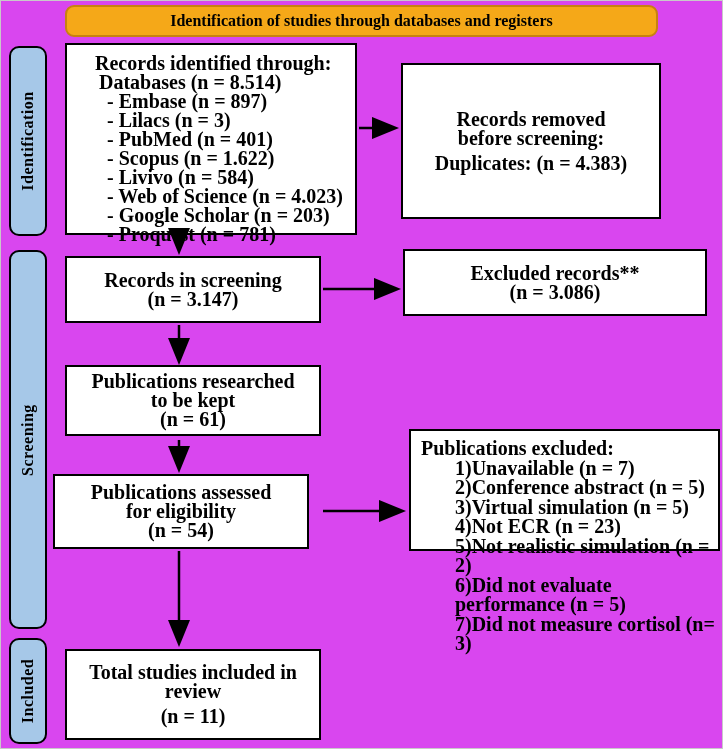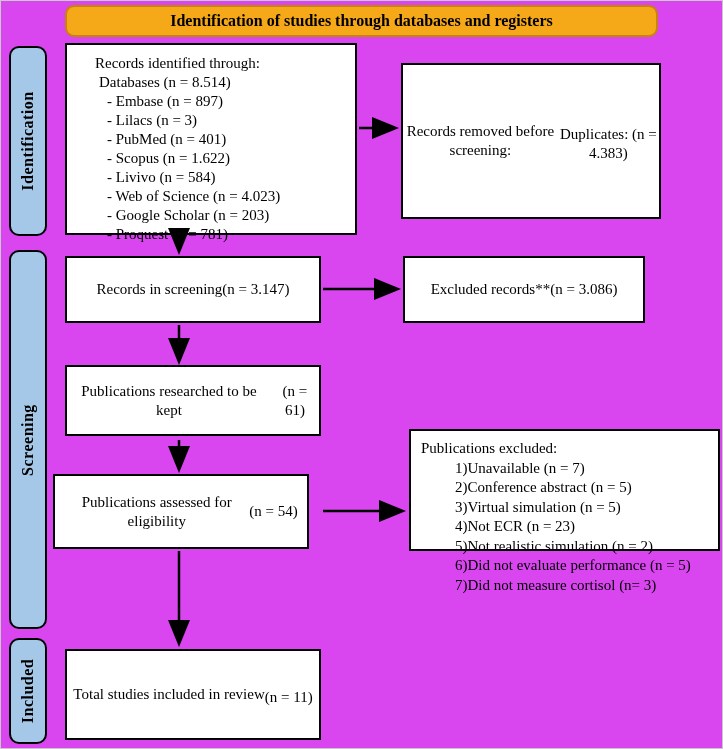--- a/index.html
+++ b/index.html
@@ -35,25 +35,26 @@
     white-space:nowrap;
     font-weight:bold;
     font-size:16px;
     letter-spacing:.5px;
   }
   .box{
     position:absolute;
     background:#fff;
     border:2px solid #000;
     box-sizing:border-box;
-    font-size:15px;
+    font-size:20px;
     line-height:19px;
+    font-weight:bold;
   }
   .box.centered{
-    display:flex;flex-direction:row;
+    display:flex;flex-direction:column;
     align-items:center;justify-content:center;
     text-align:center;
   }
   .box.centered .wrapline{display:block;}
   .listbox{padding-top:9px;}
   .listbox .bx-title{padding-left:28px;}
   .listbox .bx-sub{padding-left:32px;}
   .listbox .bx-item{padding-left:40px;}
   .listbox2{padding-top:8px;line-height:19.5px;}
   .listbox2 .bx-title{padding-left:10px;}
@@ -96,21 +97,21 @@
   <div class="box centered" style="left:400px;top:62px;width:260px;height:156px">
     <span class="wrapline" style="max-width:195px">Records removed before screening:</span>
     <span class="gap6">Duplicates: (n = 4.383)</span>
   </div>
 
   <div class="box centered" style="left:64px;top:255px;width:256px;height:67px">
     <span>Records in screening</span>
     <span>(n = 3.147)</span>
   </div>
 
-  <div class="box centered" style="left:402px;top:255px;width:242px;height:67px">
+  <div class="box centered" style="left:402px;top:248px;width:304px;height:67px">
     <span>Excluded records**</span>
     <span>(n = 3.086)</span>
   </div>
 
   <div class="box centered" style="left:64px;top:364px;width:256px;height:71px">
     <span class="wrapline" style="max-width:215px">Publications researched to be kept</span>
     <span>(n = 61)</span>
   </div>
 
   <div class="box centered" style="left:52px;top:473px;width:256px;height:75px">

